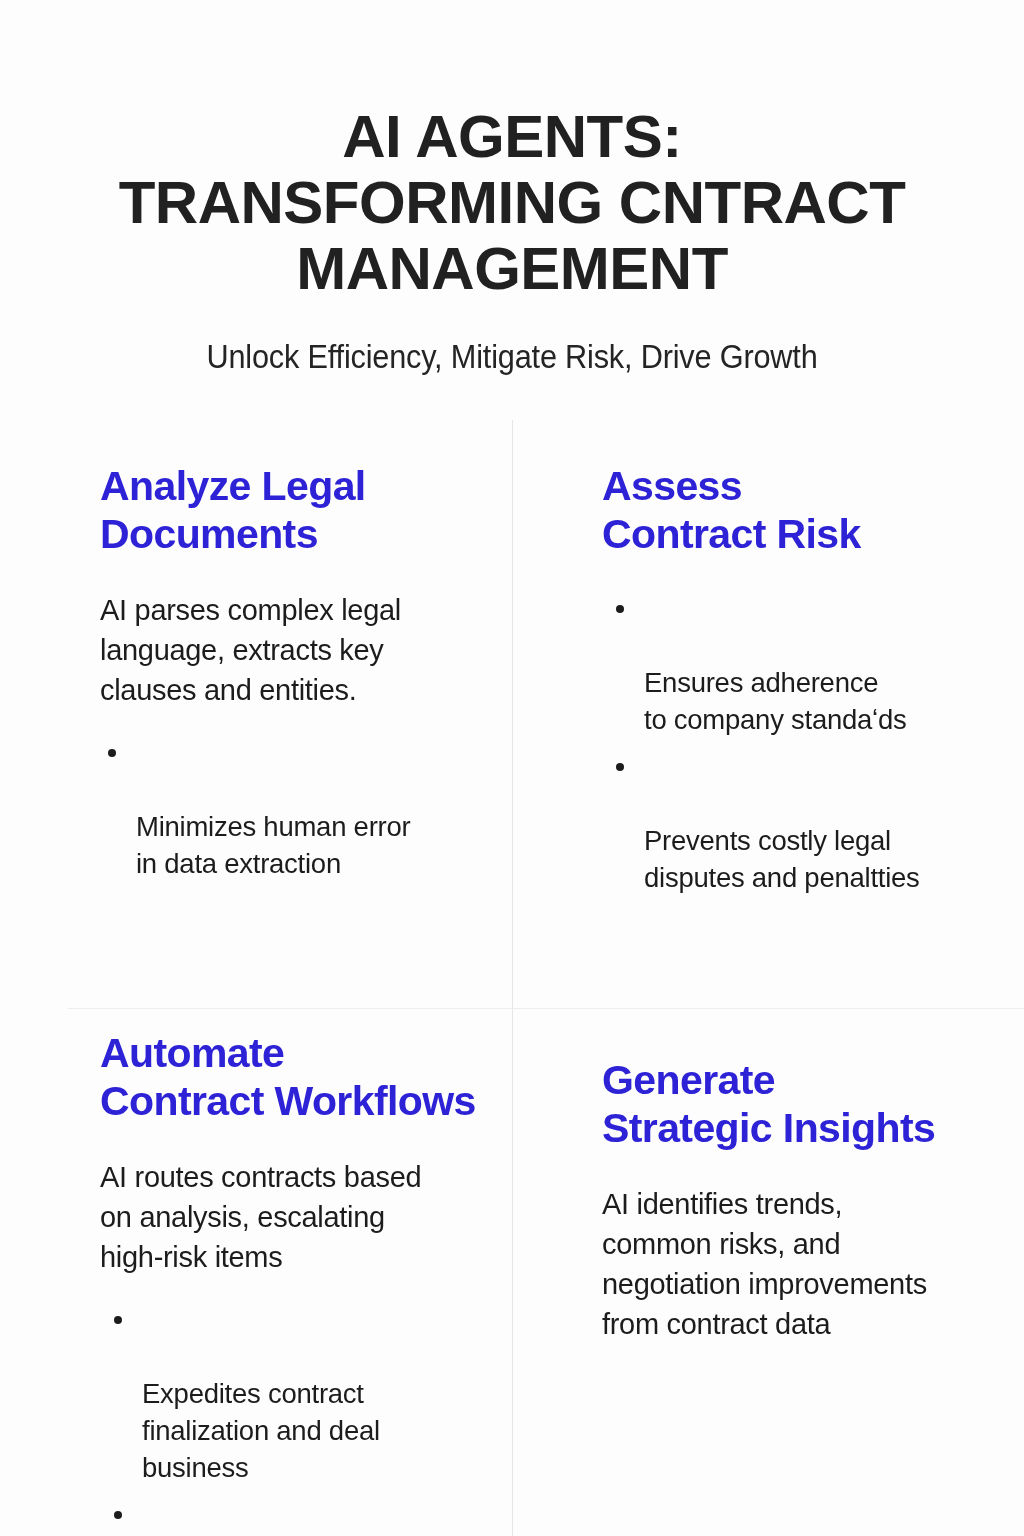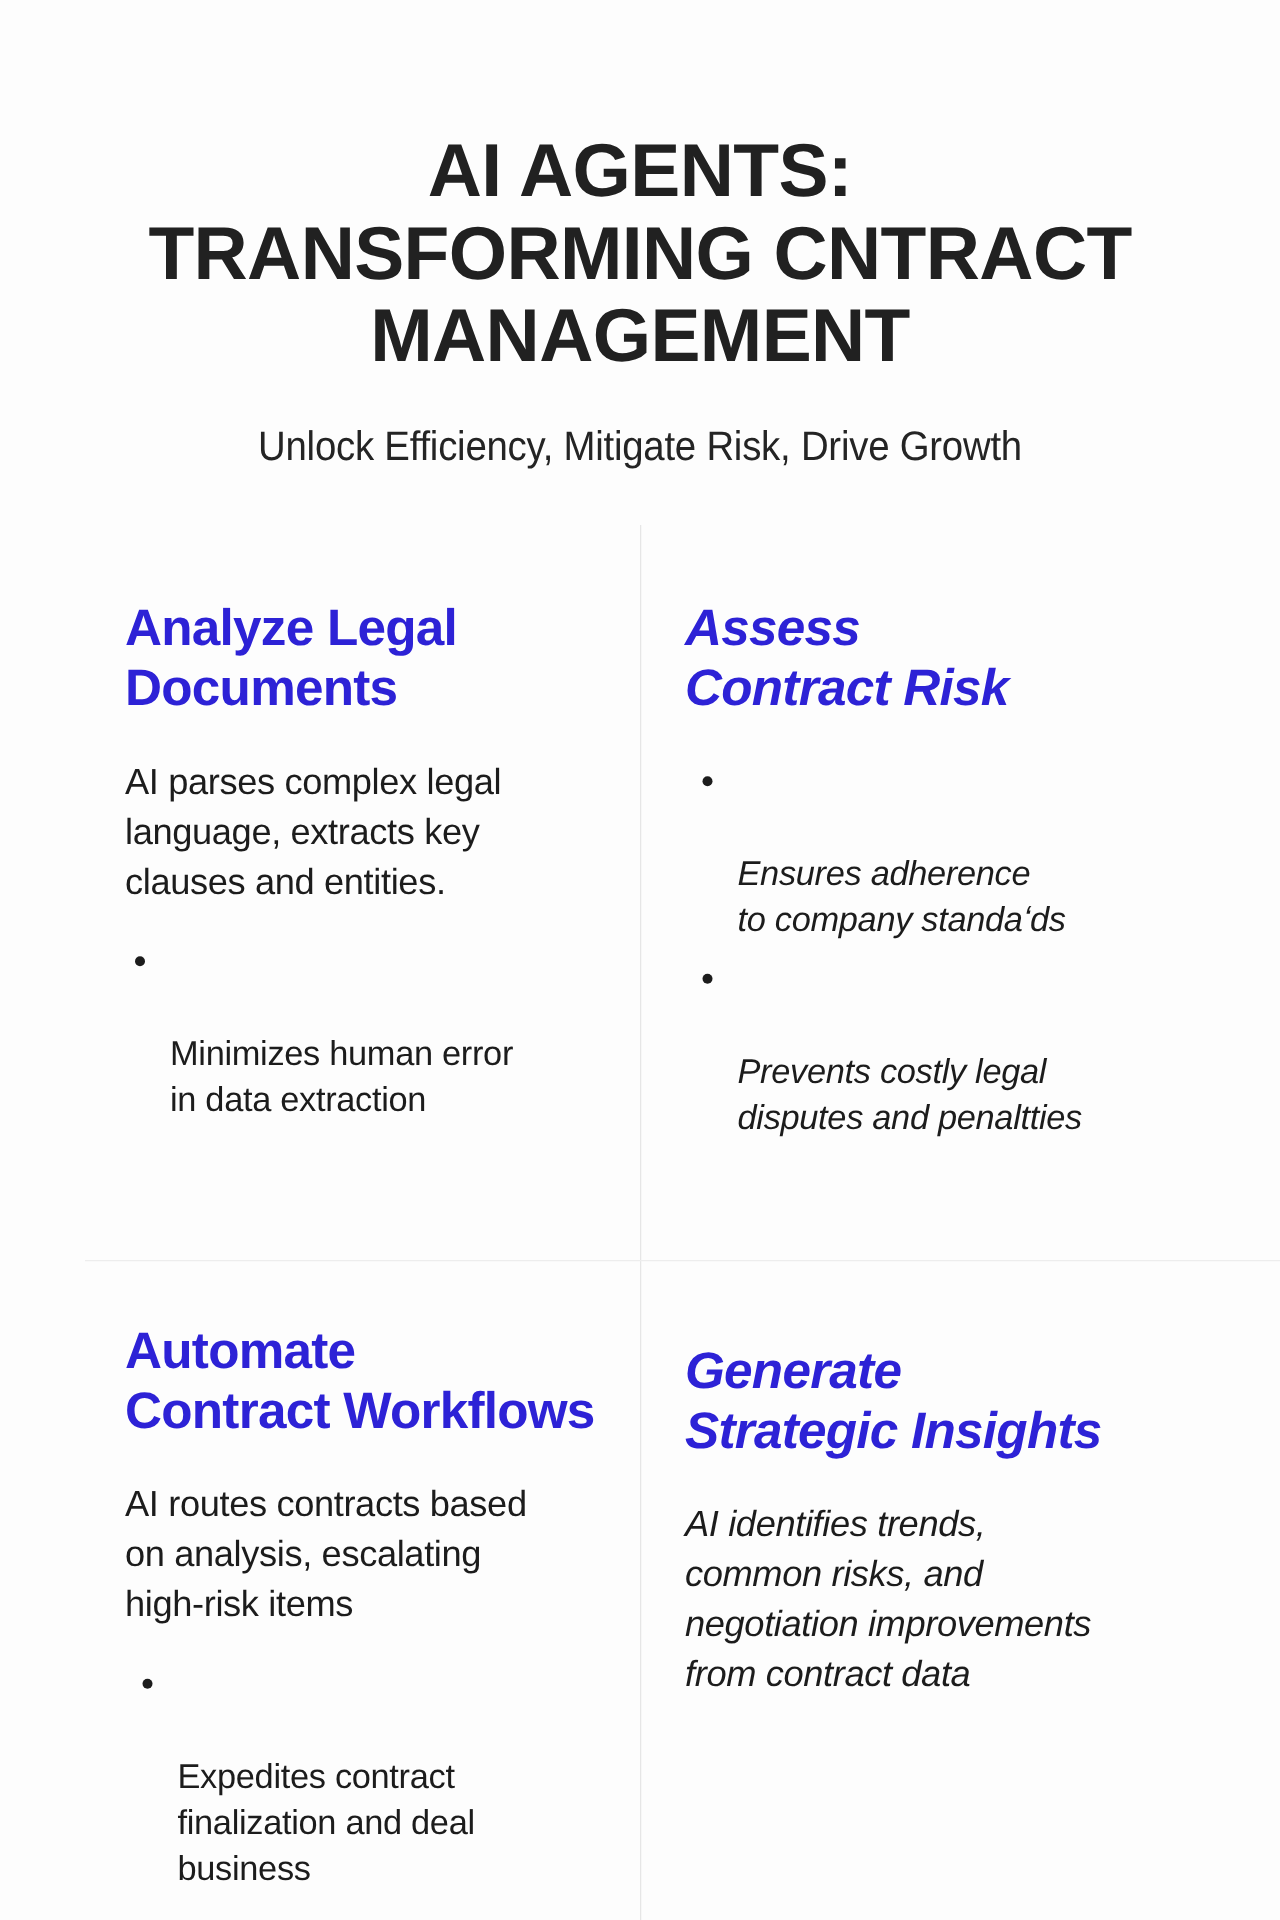--- a/index.html
+++ b/index.html
@@ -64,23 +64,22 @@
     grid-template-columns: 512px 512px;
     grid-template-rows: 588px 528px;
   }
   .card {
     position: relative;
     box-sizing: border-box;
     padding: 42px 36px 0 100px;
     overflow: hidden;
   }
   .card.col-right {
-    padding-left: 36px;
+    padding-left: 90px;
     padding-right: 44px;
-    font-style: italic;
   }
   
   .card.col-right::before {
     content: "";
     position: absolute;
     left: 0;
     top: 0;
     bottom: 0;
     width: 1px;
     background: #e6e6e6;
@@ -92,21 +91,21 @@
     right: 0;
     top: 0;
     height: 1px;
     background: #ededed;
   }
   .card.row-bottom.col-left::after {
     left: 68px;
   }
 
   .card-title {
-    margin: 16px 0 32px 0;
+    margin: 0 0 32px 0;
     color: #2d22d6;
     font-family: "Liberation Sans", "DejaVu Sans", sans-serif;
     font-weight: 700;
     font-size: 41px;
     line-height: 48px;
     letter-spacing: -0.6px;
     white-space: pre-line;
   }
   .card-desc {
     margin: 0 0 24px 0;
@@ -139,21 +138,21 @@
     position: absolute;
     left: 8px;
     top: 15px;
     width: 8px;
     height: 8px;
     border-radius: 50%;
     background: #1c1c1c;
   }
 
   
-  .card-q3 { padding-top: 32px; }
+  .card-q3 { padding-top: 21px; }
   .card-q3 .card-list { padding-left: 6px; }
   .card-q4 { padding-top: 48px; }
   .card-q4 .card-list { padding-left: 12px; }
   .card-q2 .card-list { padding-left: 6px; }
 </style>
 </head>
 <body>
 
 <div class="poster">
 

